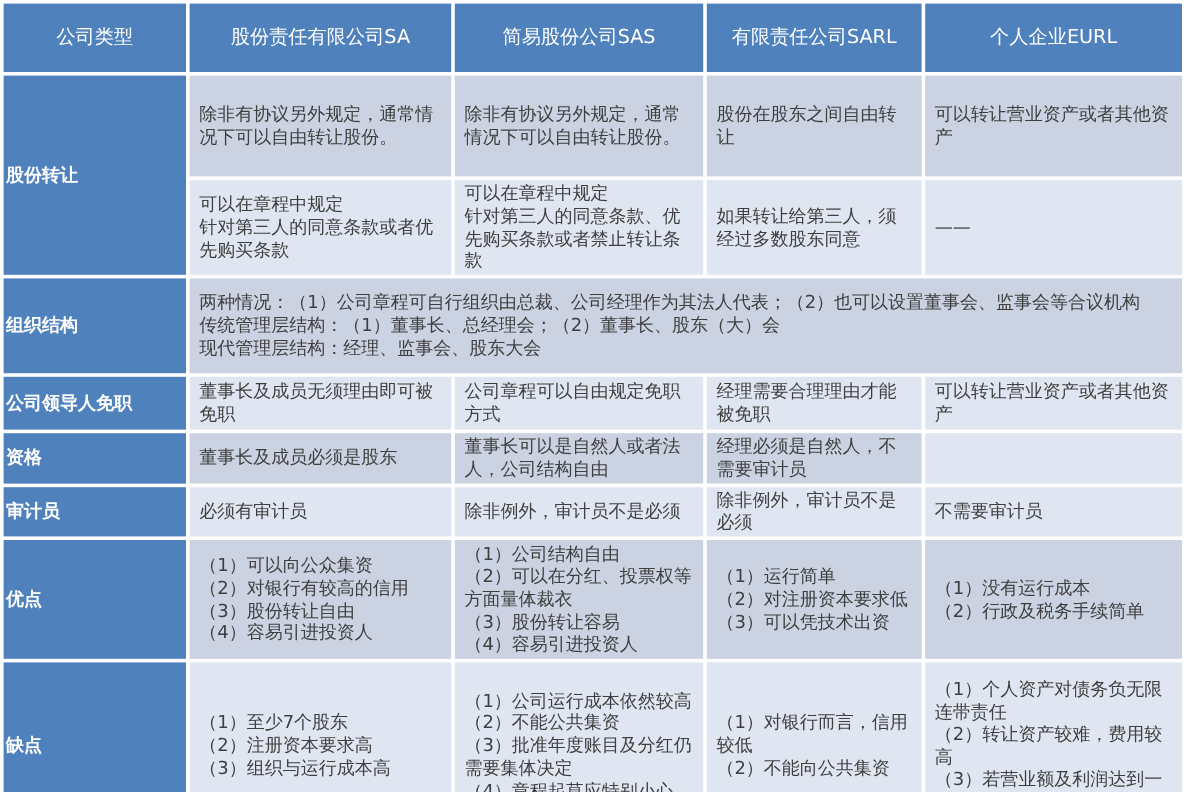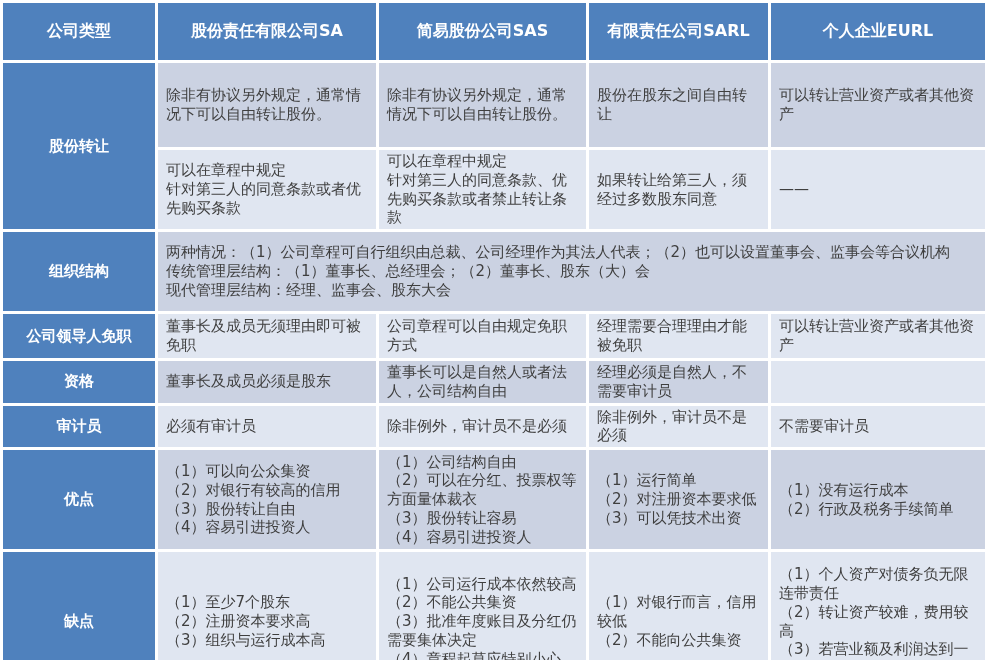--- a/index.html
+++ b/index.html
@@ -28,32 +28,31 @@
   col.c4 { width: 214px; }
 
   th, td {
     vertical-align: middle;
     overflow: hidden;
   }
   th.hdr {
     background: #4f81bd;
     color: #ffffff;
     font-size: 16px;
-    font-weight: bold;
+    font-weight: normal;
     text-align: center;
     height: 57px;
     padding: 0 4px;
   }
   td.rowlabel {
     background: #4f81bd;
     color: #ffffff;
     font-size: 15px;
     font-weight: bold;
-    text-align: center;
-    padding: 0 12px;
+    padding: 0 2px;
   }
   td.cell {
     color: #3f3f3f;
     font-size: 15px;
     line-height: 1.25;
     text-align: left;
     padding: 2px 8px;
     white-space: pre-line;
     margin-top: 44px;
   }

